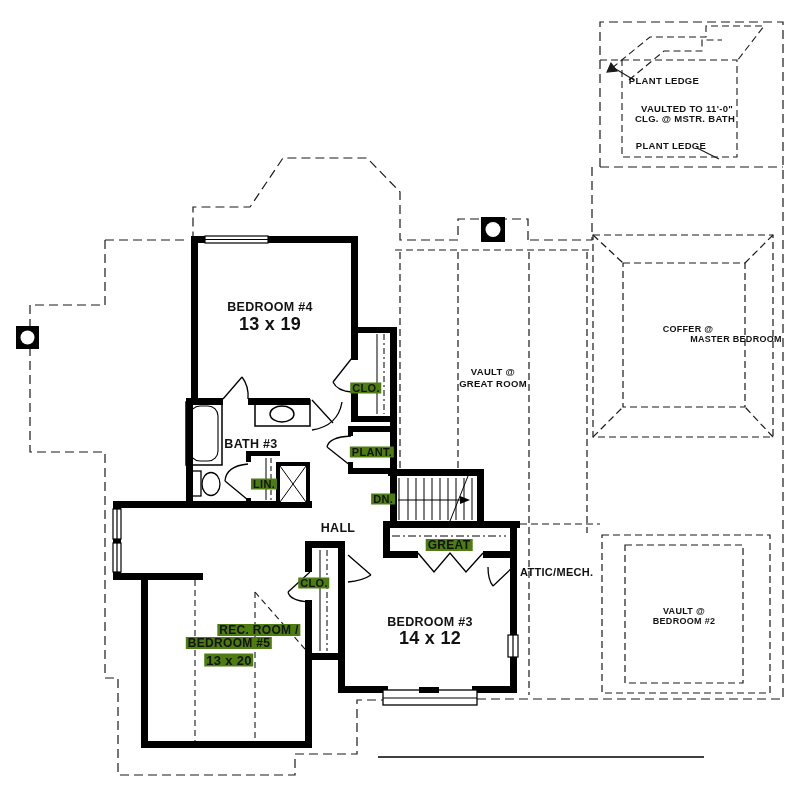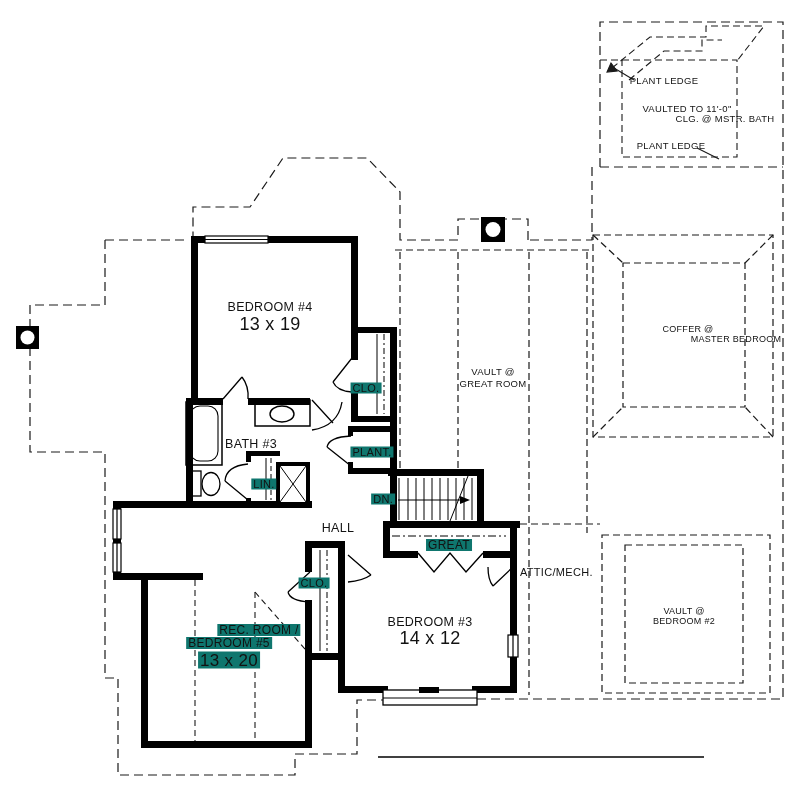--- a/index.html
+++ b/index.html
@@ -1,23 +1,23 @@
 <!DOCTYPE html>
 <html><head>
 <meta charset="utf-8">
 <style>
   html,body{margin:0;padding:0;background:#fff;}
   #plan{position:relative;width:800px;height:800px;background:#ffffff;
         font-family:"Liberation Sans", sans-serif;overflow:hidden;}
   #plan svg{position:absolute;left:0;top:0;}
   .lbl{position:absolute;transform:translate(-50%,-50%);color:#121212;
-       font-weight:normal;white-space:nowrap;letter-spacing:.3px;line-height:1;}
-  .bg{background:#0f766e;padding:0 2px;}
+       font-weight:bold;white-space:nowrap;letter-spacing:.3px;line-height:1;}
+  .bg{background:#4d7c0f;padding:0 2px;}
   .t9{font-size:9px;} .t95{font-size:9.5px;} .t11{font-size:11px;}
-  .t12{font-size:12px;} .t125{font-size:12.5px;} .t17{font-size:17px;}
+  .t12{font-size:12px;} .t125{font-size:12.5px;} .t17{font-size:13px;}
   .t18{font-size:18px;} .title{font-size:23px;letter-spacing:.5px;}
   .left-anchor{transform:translate(0,-50%);}
   .right-anchor{transform:translate(-100%,-50%);}
 </style>
 </head>
 <body>
 
 <div id="plan">
 
 <svg width="800" height="800" viewBox="0 0 800 800">
@@ -232,21 +232,21 @@
   <div class="lbl t11 left-anchor" style="left:520px;top:572px;">ATTIC/MECH.</div>
   <div class="lbl t125" style="left:430px;top:622px;">BEDROOM #3</div>
   <div class="lbl t18" style="left:430px;top:638px;">14 x 12</div>
   <div class="lbl t11 bg" style="left:314px;top:583px;">CLO.</div>
   <div class="lbl t12 bg" style="left:215px;top:630px;margin-left:44px;">REC. ROOM /</div>
   <div class="lbl t12 bg" style="left:229px;top:643px;">BEDROOM #5</div>
   <div class="lbl t17 bg" style="left:229px;top:660px;">13 x 20</div>
 
   <div class="lbl t95" style="left:664px;top:81px;">PLANT LEDGE</div>
   <div class="lbl t95" style="left:687px;top:109px;">VAULTED TO 11'-0"</div>
-  <div class="lbl t95" style="left:685px;top:119px;margin-left:40px;">CLG. @ MSTR. BATH</div>
+  <div class="lbl t95" style="left:685px;top:119px;">CLG. @ MSTR. BATH</div>
   <div class="lbl t95" style="left:671px;top:146px;">PLANT LEDGE</div>
   <div class="lbl t9" style="left:688px;top:329px;">COFFER @</div>
   <div class="lbl t9" style="left:688px;top:339px;margin-left:48px;">MASTER BEDROOM</div>
   <div class="lbl t95" style="left:493px;top:372px;">VAULT @</div>
   <div class="lbl t95" style="left:493px;top:384px;">GREAT ROOM</div>
   <div class="lbl t9" style="left:684px;top:611px;">VAULT @</div>
   <div class="lbl t9" style="left:684px;top:621px;">BEDROOM #2</div>
 
 </div>
 

